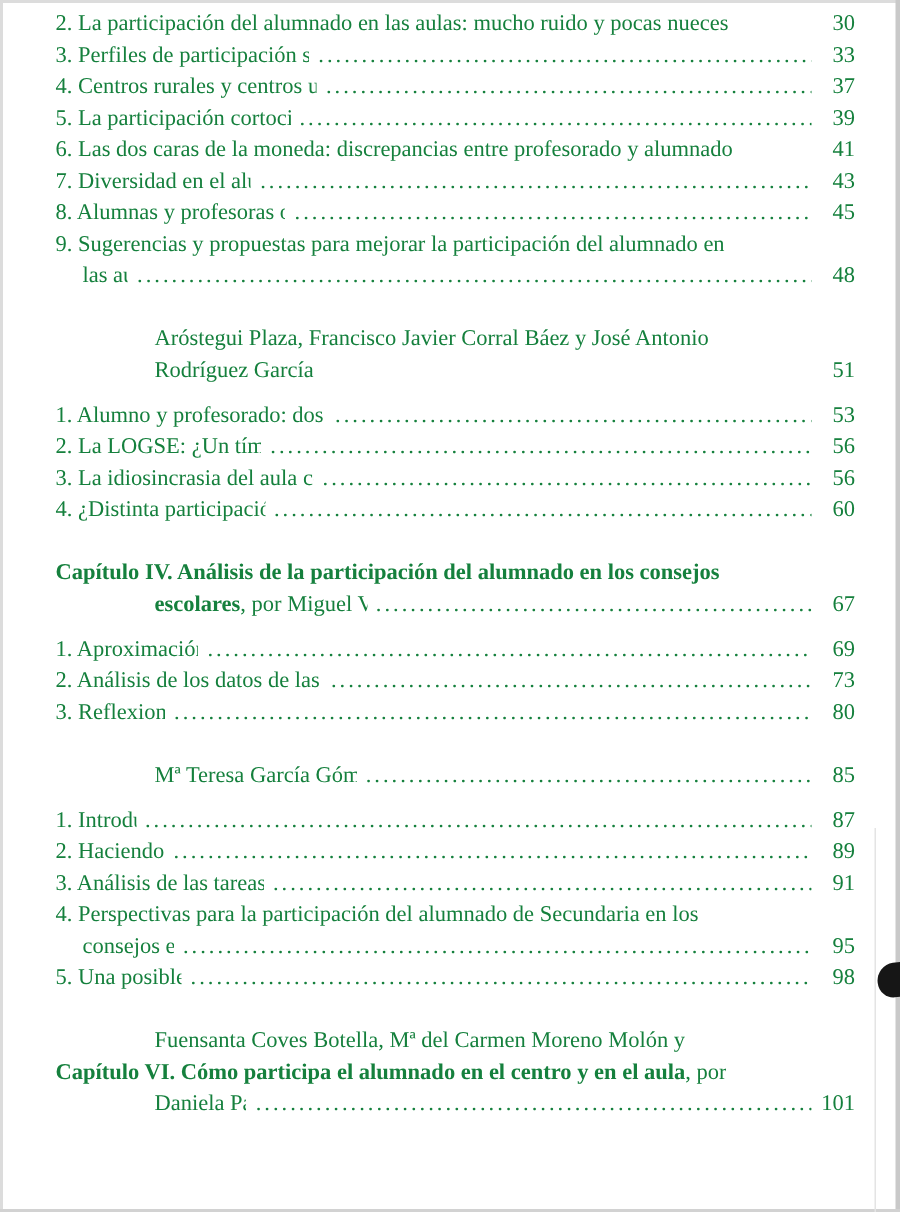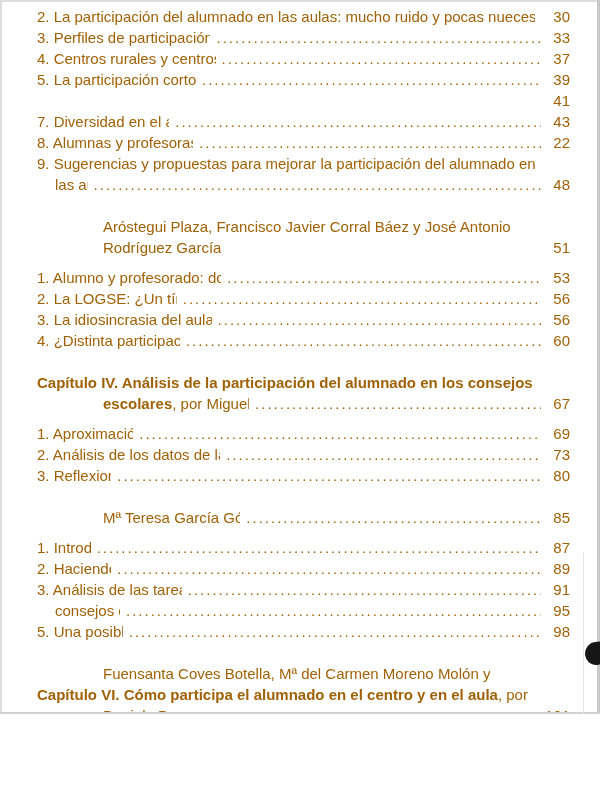--- a/index.html
+++ b/index.html
@@ -1,22 +1,22 @@
 <!DOCTYPE html>
 <html><head>
 <meta charset="utf-8">
 <style>
   html,body { margin:0; padding:0; background:#ffffff; }
   .page {
     position:relative;
-    width:600px; height:714px;
+    width:600px; height:808px;
     background:#ffffff;
     overflow:hidden;
-    font-family:Liberation Sans, sans-serif;
-    color:#a16207;
+    font-family:Liberation Serif, serif;
+    color:#15803d;
   }
   .content {
     position:absolute;
     top:6px; left:37px; right:30px;
   }
   .line {
     display:flex;
     align-items:baseline;
     line-height:21px;
     font-size:15px;
@@ -87,36 +87,37 @@
       </div>
       <div class="entry section">
         <div class="line">
           <span class="text"><span>5. La participación cortocircuitada en los centros privados</span></span>
           <span class="leader dots"></span>
           <span class="page-num">39</span>
         </div>
       </div>
       <div class="entry section">
         <div class="line">
+          <span class="text"><span>6. Las dos caras de la moneda: discrepancias entre profesorado y alumnado</span></span>
           <span class="leader"></span>
           <span class="page-num">41</span>
         </div>
       </div>
       <div class="entry section">
         <div class="line">
           <span class="text"><span>7. Diversidad en el alumnado y participación</span></span>
           <span class="leader dots"></span>
           <span class="page-num">43</span>
         </div>
       </div>
       <div class="entry section">
         <div class="line">
           <span class="text"><span>8. Alumnas y profesoras ocultas frente a la participación</span></span>
           <span class="leader dots"></span>
-          <span class="page-num">22</span>
+          <span class="page-num">45</span>
         </div>
       </div>
       <div class="entry section">
         <div class="line">
           <span class="text"><span>9. Sugerencias y propuestas para mejorar la participación del alumnado en</span></span>
         </div>
         <div class="line cont">
           <span class="text"><span>las aulas</span></span>
           <span class="leader dots"></span>
           <span class="page-num">48</span>
@@ -213,20 +214,23 @@
         </div>
       </div>
       <div class="entry section">
         <div class="line">
           <span class="text"><span>3. Análisis de las tareas de los consejos escolares</span></span>
           <span class="leader dots"></span>
           <span class="page-num">91</span>
         </div>
       </div>
       <div class="entry section">
+        <div class="line">
+          <span class="text"><span>4. Perspectivas para la participación del alumnado de Secundaria en los</span></span>
+        </div>
         <div class="line cont">
           <span class="text"><span>consejos escolares</span></span>
           <span class="leader dots"></span>
           <span class="page-num">95</span>
         </div>
       </div>
       <div class="entry section">
         <div class="line">
           <span class="text"><span>5. Una posible alternativa</span></span>
           <span class="leader dots"></span>

